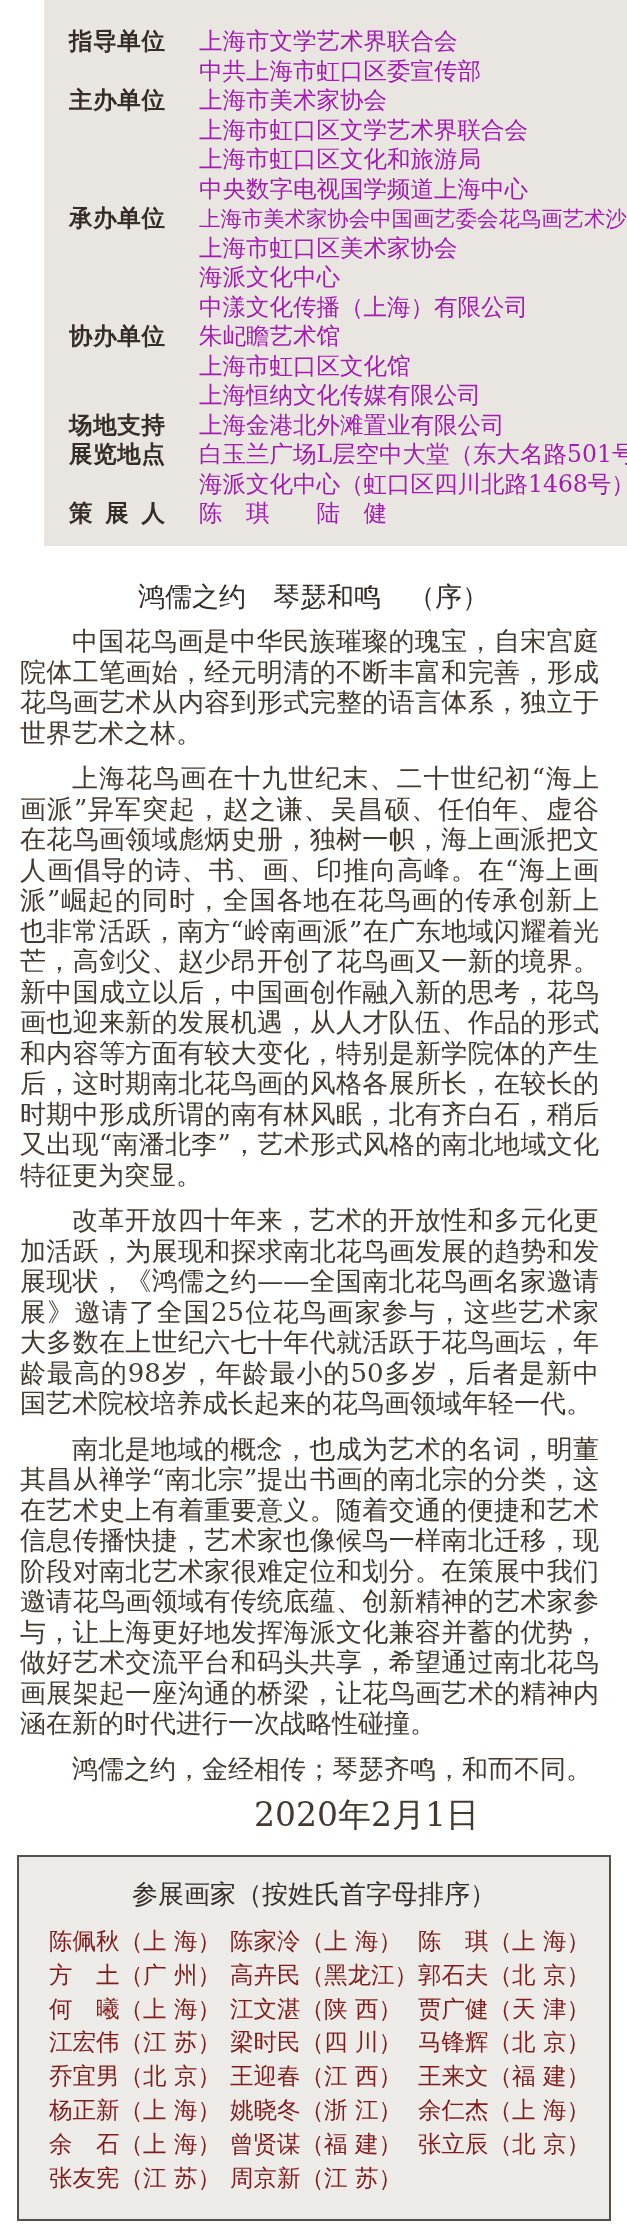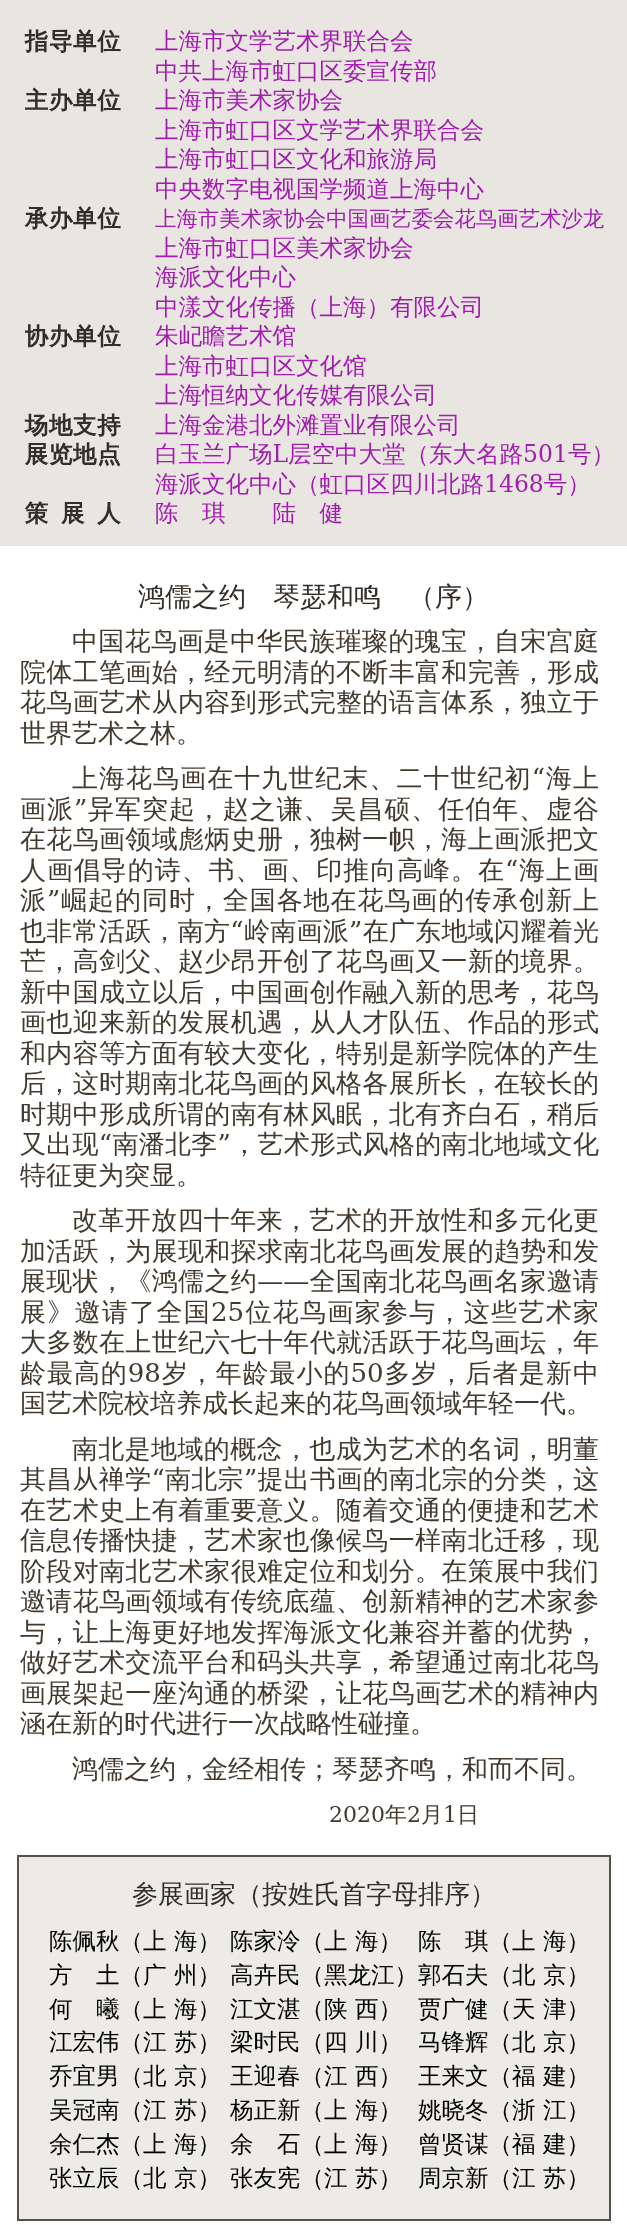--- a/index.html
+++ b/index.html
@@ -12,20 +12,21 @@
     color:#3e352e;
     box-sizing:border-box;
     overflow:hidden;
   }
   
   .org-panel{
     background:#e9e5e1;
     height:546px;
     box-sizing:border-box;
     padding-top:27px;
+    margin-left:44px;
   }
   .org-row{
     display:flex;
     align-items:baseline;
     padding-left:25px;
     line-height:29.5px;
     font-size:23.5px;
   }
   .org-label{
     flex:0 0 96px;
@@ -68,21 +69,21 @@
     margin-top:28px;
     text-align:right;
     padding-right:42px;
     font-size:25px;
     line-height:30px;
     color:#43392f;
   }
   .date-line{
     text-align:right;
     padding-right:128px;
-    font-size:22px;
+    font-size:33px;
     line-height:32px;
     color:#43392f;
   }
   
   .painters-box{
     margin:24px 16px 10px 17px;
     border:2px solid #55504a;
     background:#edebe7;
     box-sizing:border-box;
     padding:22px 10px 24px 30px;
@@ -96,21 +97,21 @@
     line-height:30px;
   }
   .painters-grid{
     display:grid;
     grid-template-columns:1fr 1fr 1fr;
   }
   .painter-cell{
     font-size:23.5px;
     line-height:33.8px;
     white-space:nowrap;
-    color:#000000;
+    color:#7f1d1d;
   }
 </style>
 </head>
 <body>
 
 <div class="page">
 
   <div class="org-panel">
     <div class="org-row">
       <span class="org-label">指导单位</span>
@@ -203,21 +204,20 @@
       <span class="painter-cell">郭石夫（北 京）</span>
       <span class="painter-cell">何　曦（上 海）</span>
       <span class="painter-cell">江文湛（陕 西）</span>
       <span class="painter-cell">贾广健（天 津）</span>
       <span class="painter-cell">江宏伟（江 苏）</span>
       <span class="painter-cell">梁时民（四 川）</span>
       <span class="painter-cell">马锋辉（北 京）</span>
       <span class="painter-cell">乔宜男（北 京）</span>
       <span class="painter-cell">王迎春（江 西）</span>
       <span class="painter-cell">王来文（福 建）</span>
-      <span class="painter-cell">吴冠南（江 苏）</span>
       <span class="painter-cell">杨正新（上 海）</span>
       <span class="painter-cell">姚晓冬（浙 江）</span>
       <span class="painter-cell">余仁杰（上 海）</span>
       <span class="painter-cell">余　石（上 海）</span>
       <span class="painter-cell">曾贤谋（福 建）</span>
       <span class="painter-cell">张立辰（北 京）</span>
       <span class="painter-cell">张友宪（江 苏）</span>
       <span class="painter-cell">周京新（江 苏）</span>
 
     </div>

